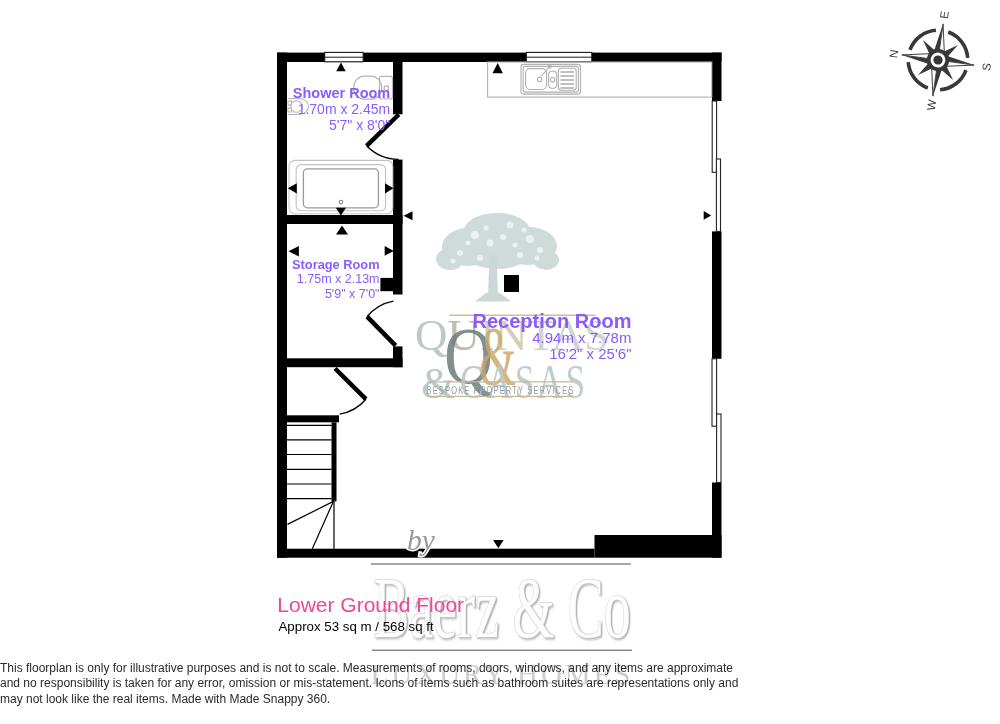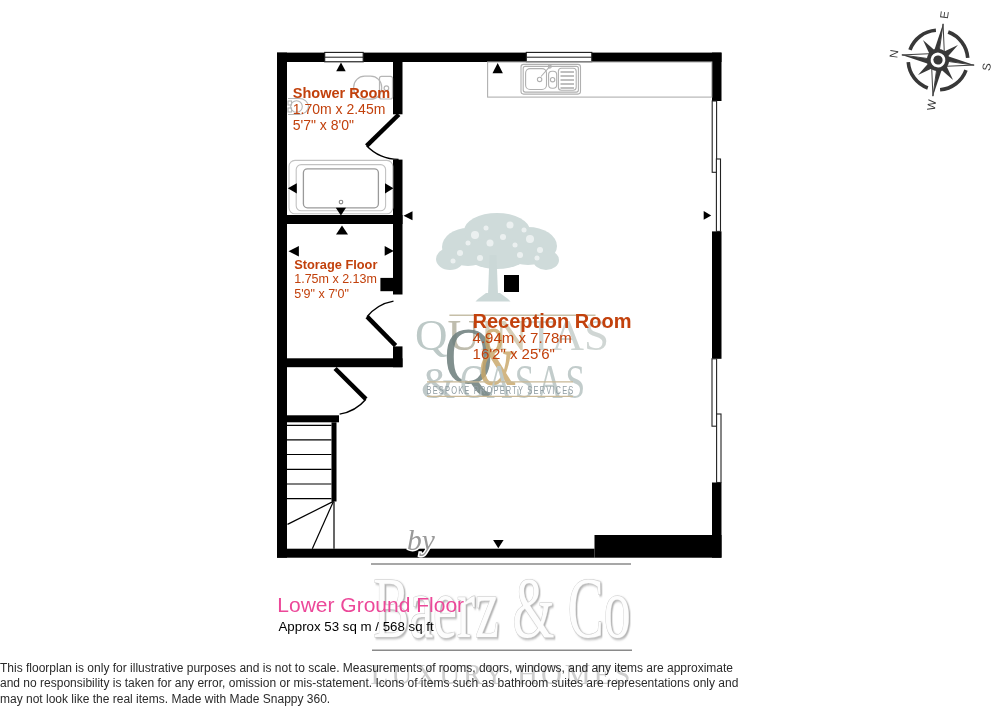--- a/index.html
+++ b/index.html
@@ -1,19 +1,19 @@
 <!DOCTYPE html>
 <html><head>
 <meta charset="utf-8">
 <style>
   html,body{margin:0;padding:0;background:#fff;}
   #page{position:relative;width:1000px;height:724px;background:#fff;overflow:hidden;
         font-family:"Liberation Sans", sans-serif;}
   .abs{position:absolute;}
-  .lbl{position:absolute;text-align:left;color:#c2410c;transform:translateX(-50%);white-space:nowrap;}
+  .lbl{position:absolute;text-align:right;color:#8b5cf6;transform:translateX(-50%);white-space:nowrap;}
   .lbl b{display:block;font-size:14.5px;}
   .lbl.st b{font-size:12.8px;}
   .lbl.re b{font-size:20px;}
 </style>
 </head>
 <body>
 <div id="page">
 
   <svg id="tree" class="abs" style="left:420px;top:195px" width="200" height="130" viewBox="0 0 200 130">
     <g fill="#cfdbda">
@@ -171,21 +171,21 @@
       <polygon points="385,183.2 385,193.4 393.4,188.3"></polygon>
       <polygon points="335.8,207.8 346,207.8 340.9,215.6"></polygon>
       <polygon points="336,234.5 348,234.5 342,225.5"></polygon>
       <polygon points="298.9,246.1 298.9,256.5 288.5,251.3"></polygon>
       <polygon points="384.7,246.1 384.7,255.8 393.8,251"></polygon>
       <polygon points="493.1,540 503.6,540 498.3,548.3"></polygon>
     </g>
   </svg>
 
   <div class="lbl" style="left:341.5px;top:85px;font-size:14px;line-height:16px"><b>Shower Room</b>1.70m x 2.45m<br>5'7" x 8'0"</div>
-  <div class="lbl st" style="left:335.8px;top:258px;font-size:12.5px;line-height:14.4px"><b>Storage Floor</b>1.75m x 2.13m<br>5'9" x 7'0"</div>
+  <div class="lbl st" style="left:335.8px;top:258px;font-size:12.5px;line-height:14.4px"><b>Storage Room</b>1.75m x 2.13m<br>5'9" x 7'0"</div>
   <div class="lbl re" style="left:552px;top:313.2px;font-size:15px;line-height:16.5px"><b>Reception Room</b>4.94m x 7.78m<br>16'2" x 25'6"</div>
 
   <svg id="compass" class="abs" style="left:878px;top:0px" width="120" height="120" viewBox="-60 -60 120 120">
     <g transform="rotate(-82)" fill="#383838">
       <g stroke="#383838" stroke-width="3.6" fill="none">
         <path d="M 6.2 -29.15 A29.8 29.8 0 0 1 29.15 -6.2"></path>
         <path d="M 29.15 6.2 A29.8 29.8 0 0 1 6.2 29.15"></path>
         <path d="M -6.2 29.15 A29.8 29.8 0 0 1 -29.15 6.2"></path>
         <path d="M -29.15 -6.2 A29.8 29.8 0 0 1 -6.2 -29.15"></path>
       </g>

